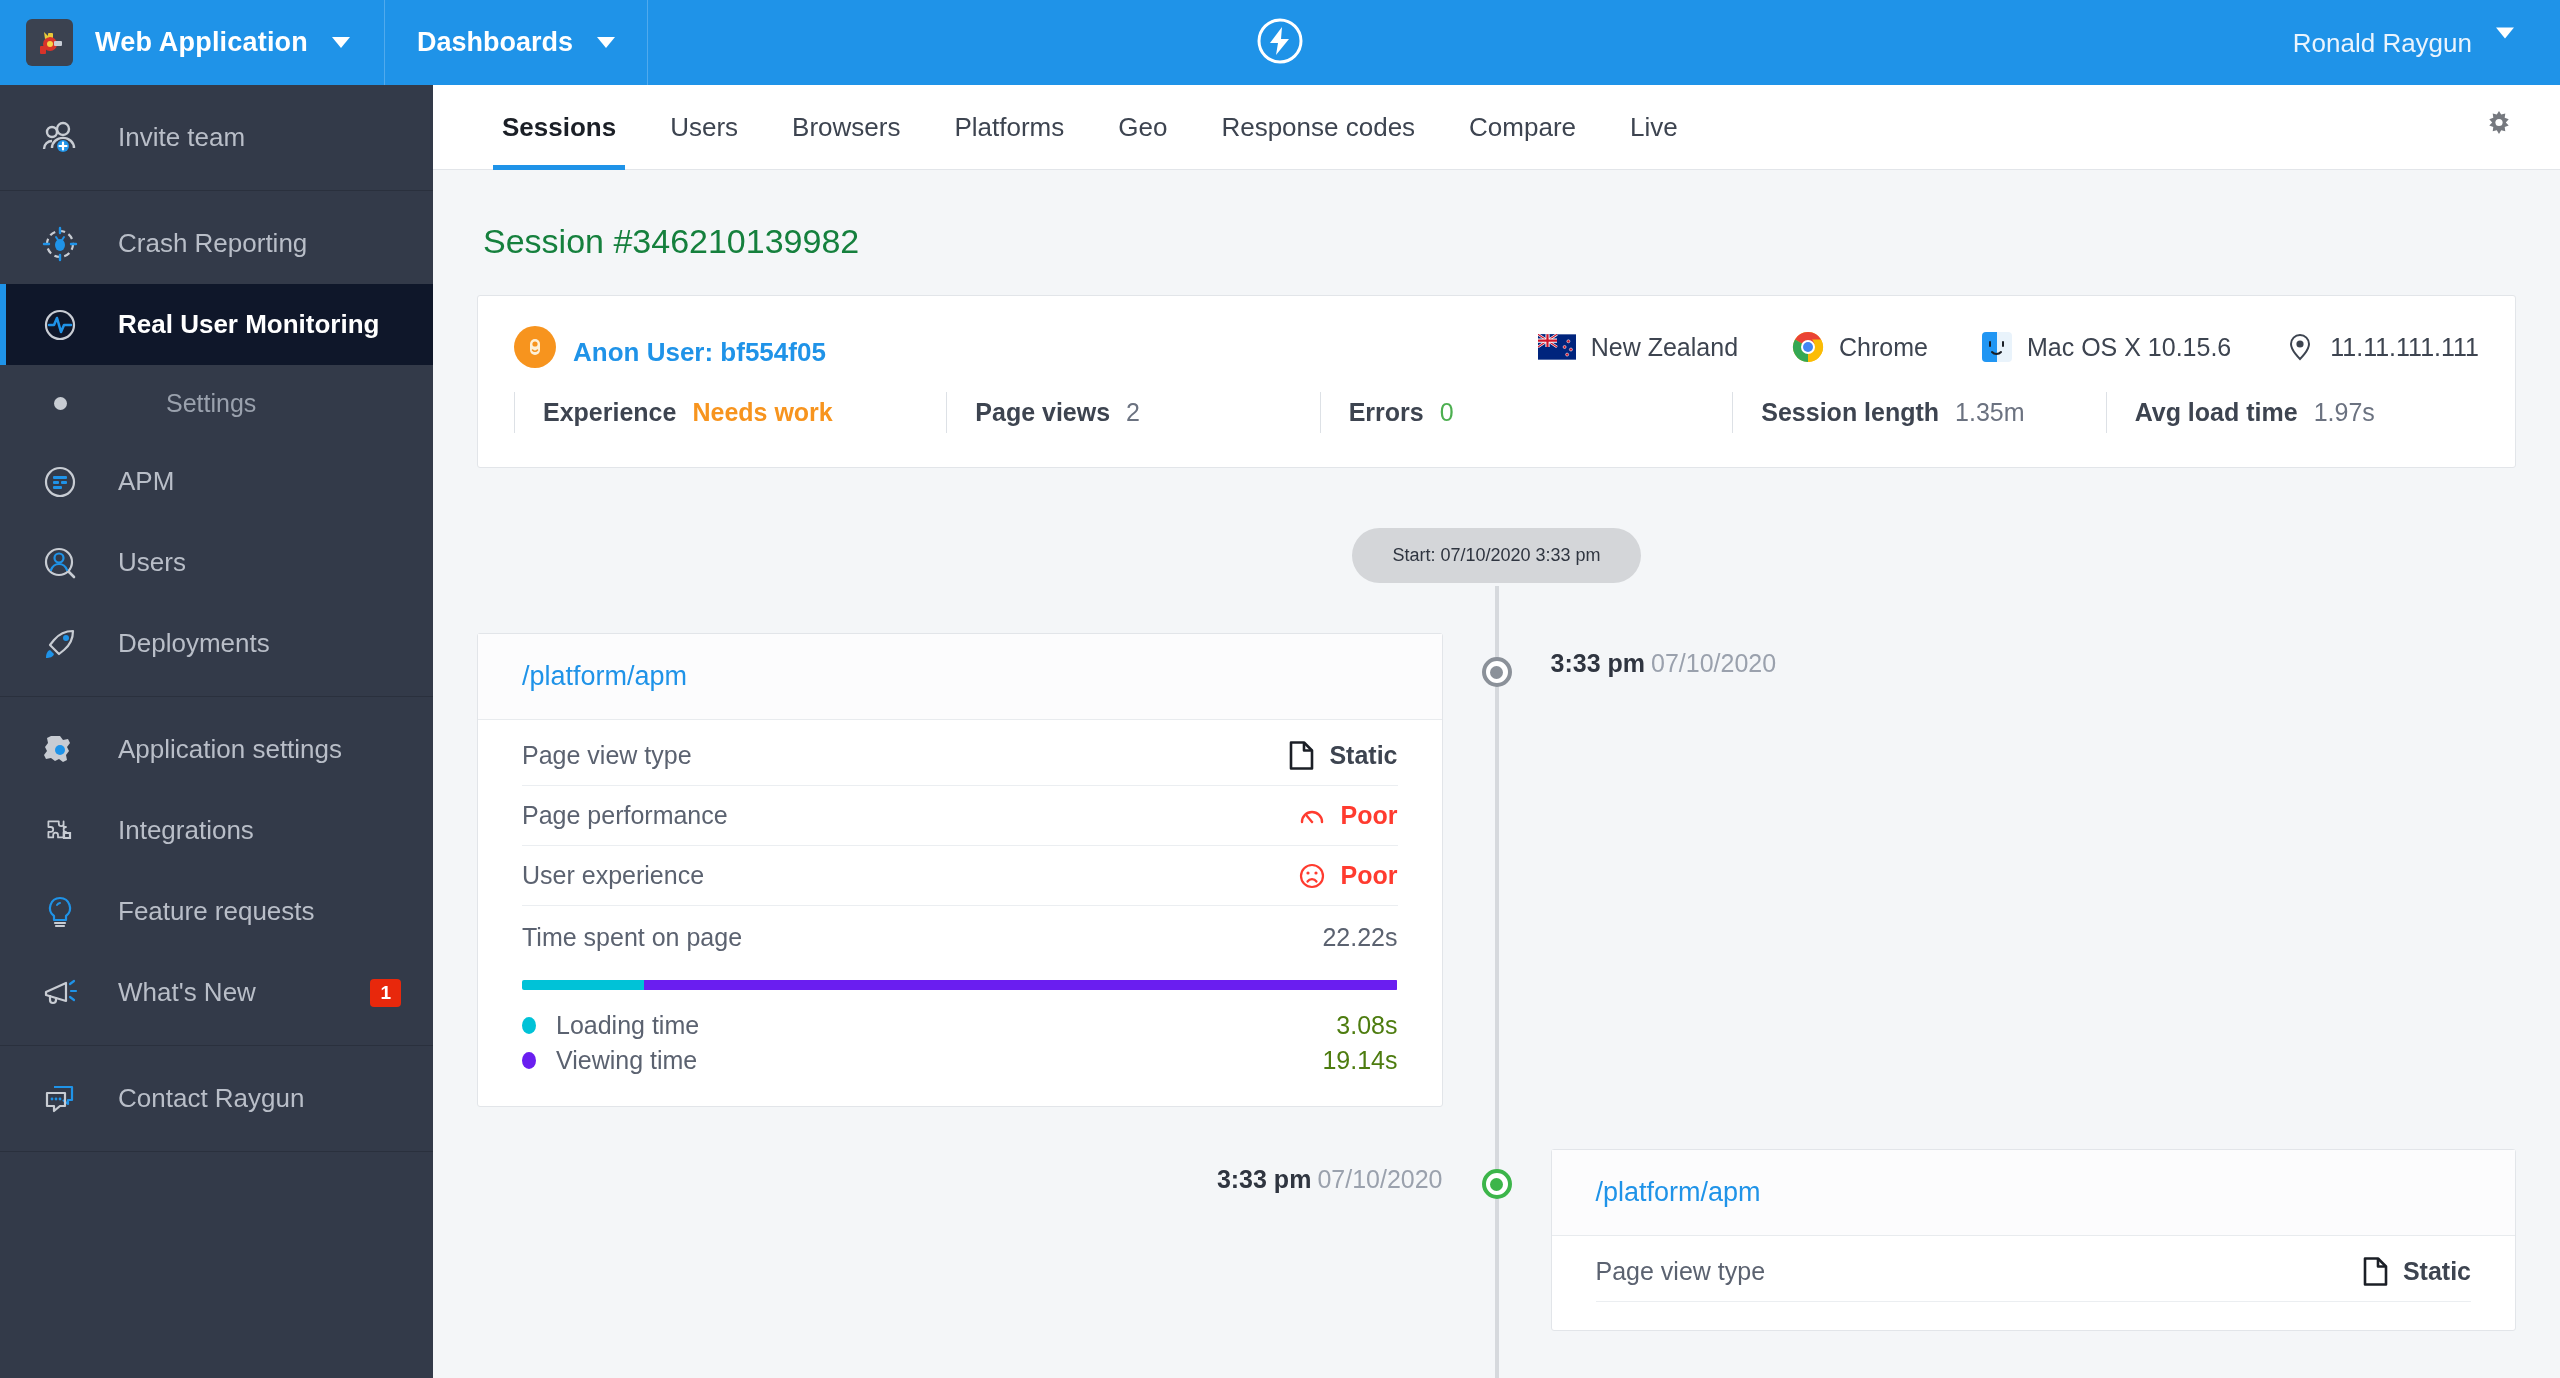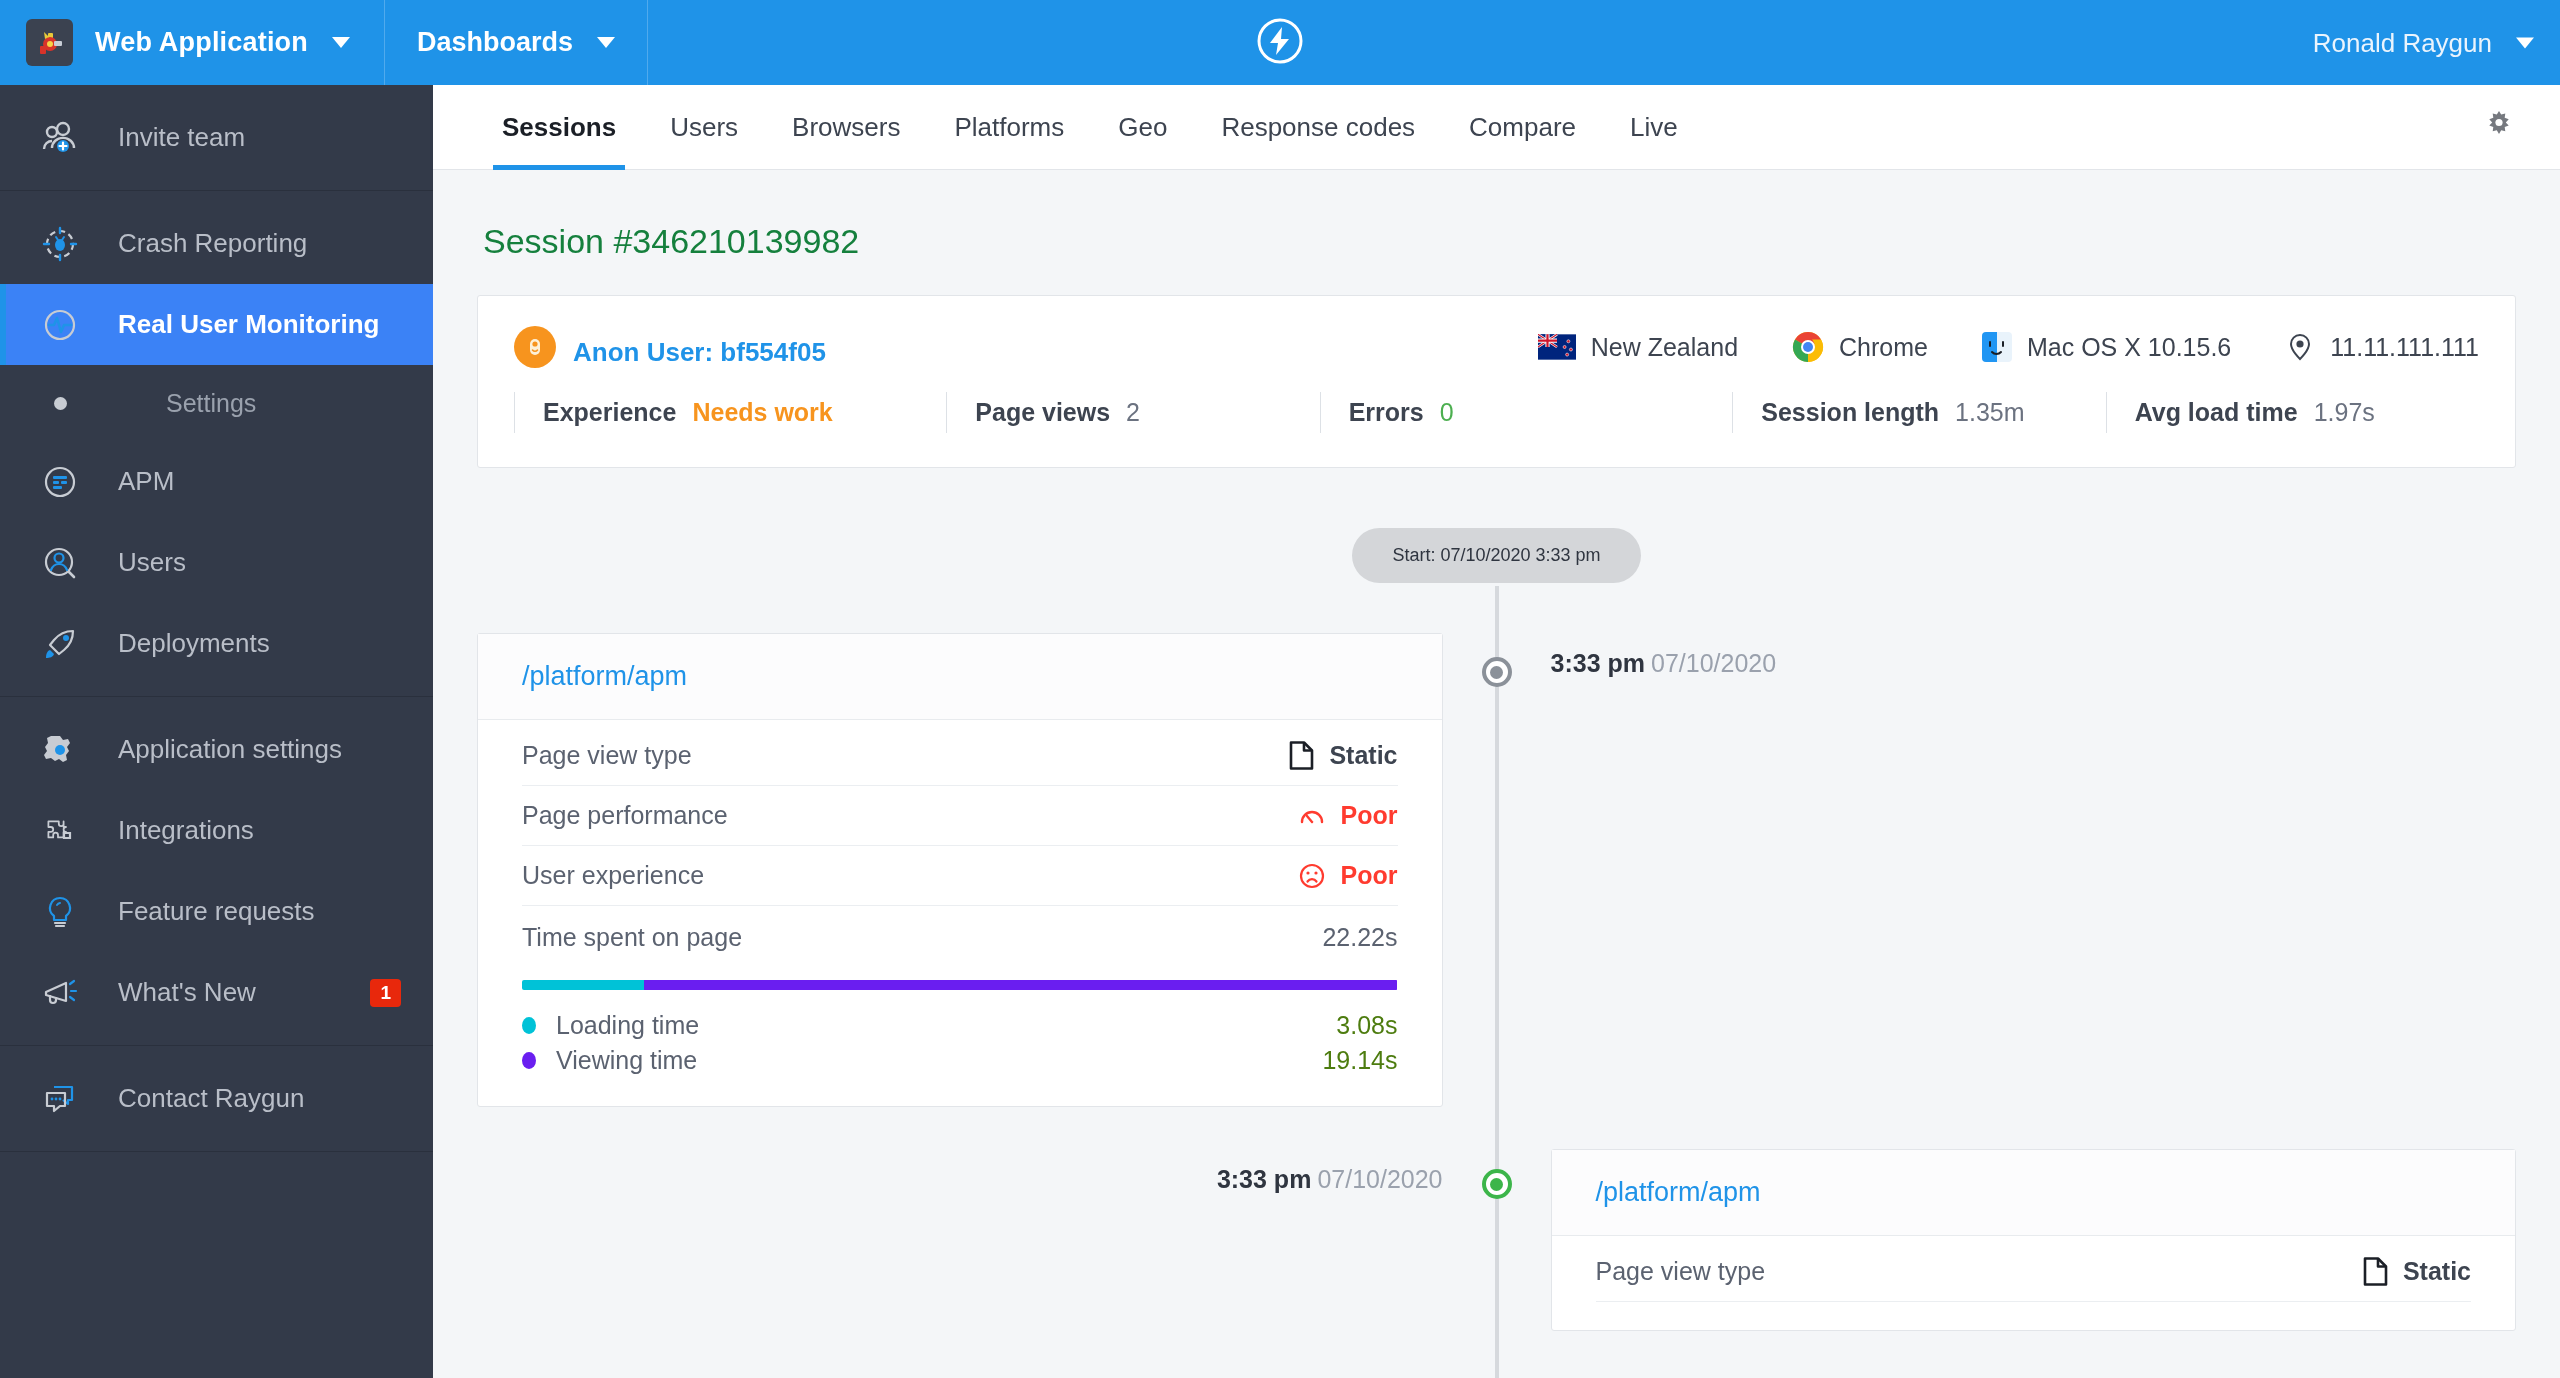--- a/index.html
+++ b/index.html
@@ -50,44 +50,44 @@
     padding: 0 32px;
     border-right: 1px solid rgba(255,255,255,.22);
     cursor: pointer;
   }
   .tb-dash-name { font-size: 27px; font-weight: 600; color: #fff; }
   .tb-center {
     position: absolute; left: 50%; top: 50%;
     transform: translate(-50%,-50%);
   }
   .tb-user {
-    position: absolute; right: 26px; top: 50%;
+    position: absolute; right: 46px; top: 50%;
     transform: translateY(-50%);
-    display: flex; align-items: center; cursor: pointer;
+    display: flex; align-items: flex-start; cursor: pointer;
   }
   .tb-user-name { font-size: 26px; color: #eaf4fd; font-weight: 400; }
 
   
   .body-wrap { flex: 1 1 auto; display: flex; min-height: 0; }
 
   
   .sidebar {
     width: 433px; flex: 0 0 433px;
     background: #333a49;
     overflow: hidden;
   }
   .sb-group { border-bottom: 1px solid #2a303d; padding: 12px 0; }
   .sb-item {
     display: flex; align-items: center;
     height: 81px;
     padding-left: 34px;
     cursor: pointer;
     position: relative;
   }
-  .sb-item.active { background: #3b82f6; }
+  .sb-item.active { background: #0f172a; }
   .sb-item.active::before {
     content: ""; position: absolute; left: 0; top: 0; bottom: 0;
     width: 6px; background: #1f93e8;
   }
   .sb-ico {
     width: 52px; flex: 0 0 52px;
     display: flex; align-items: center; justify-content: center;
   }
   .sb-label {
     margin-left: 32px;

